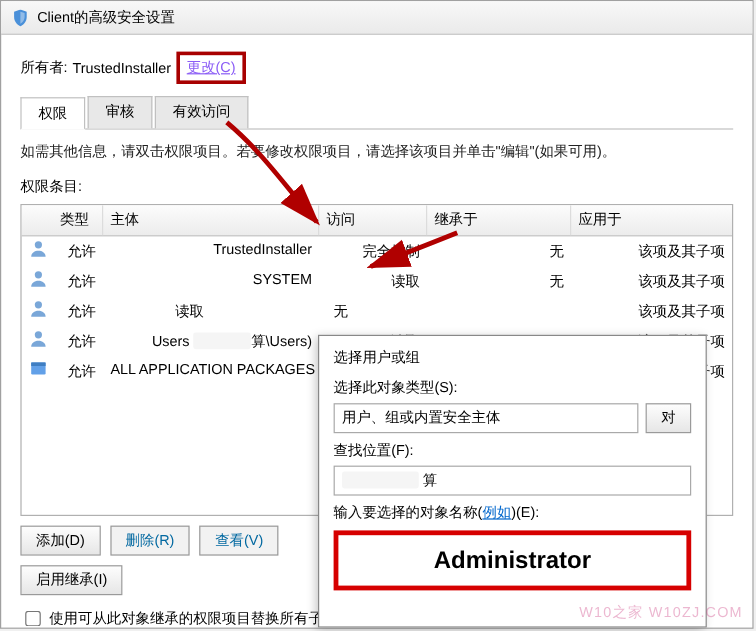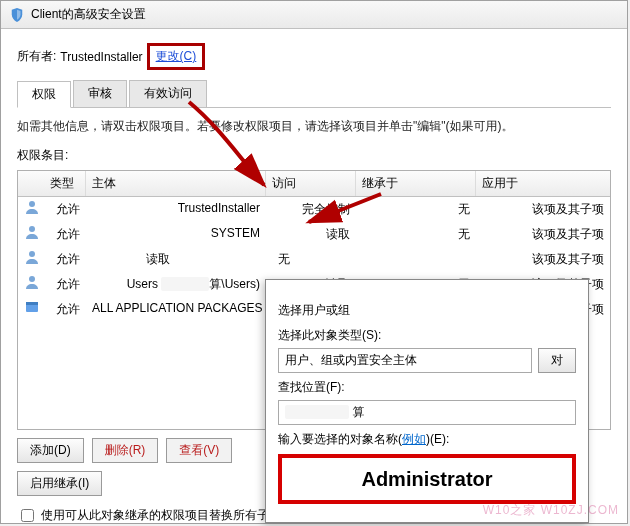--- a/index.html
+++ b/index.html
@@ -37,21 +37,21 @@
   .content {
     padding: 14px 16px 8px 16px;
   }
   .owner-row {
     display: flex;
     align-items: center;
     gap: 4px;
     margin-bottom: 10px;
   }
   .owner-link {
-    color: #1d4ed8;
+    color: #8b5cf6;
     text-decoration: underline;
     cursor: pointer;
   }
   .red-box {
     border: 3px solid #a80000;
     padding: 2px 6px;
     display: inline-block;
   }
   .tabs {
     display: flex;
@@ -113,21 +113,21 @@
   }
   .btn {
     background: linear-gradient(#fdfdfd,#e6e6e6);
     border: 1px solid #9a9a9a;
     padding: 3px 12px;
     font-size: 12px;
     cursor: pointer;
     font-family: inherit;
   }
   .btn:disabled {
-    color: #b91c1c;
+    color: #0369a1;
     background: #f2f2f2;
     cursor: default;
   }
   .btn-row {
     margin-top: 8px;
     display: flex;
     gap: 8px;
   }
   .checkbox-row {
     margin-top: 10px;
@@ -139,21 +139,21 @@
   
   .dialog {
     position: absolute;
     left: 264px;
     top: 278px;
     width: 324px;
     height: 244px;
     background: #fff;
     border: 1px solid #888;
     box-shadow: -2px 2px 8px rgba(0,0,0,0.25);
-    padding: 22px 12px;
+    padding: 10px 12px;
   }
   .dlg-section-label { margin: 6px 0 4px 0; }
   .dlg-field {
     width: 100%;
     border: 1px solid #a9a9a9;
     padding: 3px 6px;
     font-size: 12px;
     background: #fff;
   }
   .dlg-row { display: flex; gap: 6px; align-items: flex-end; }

